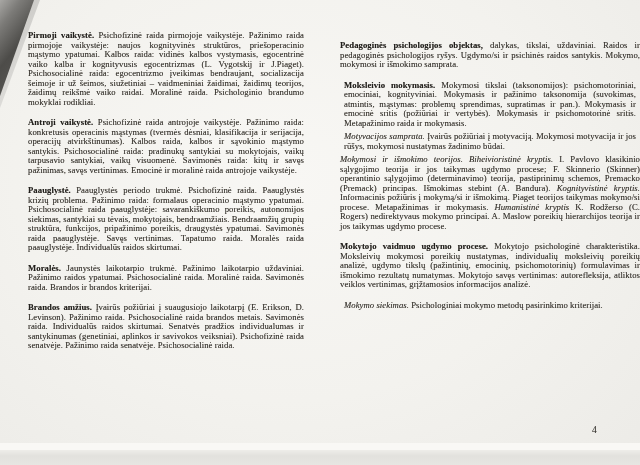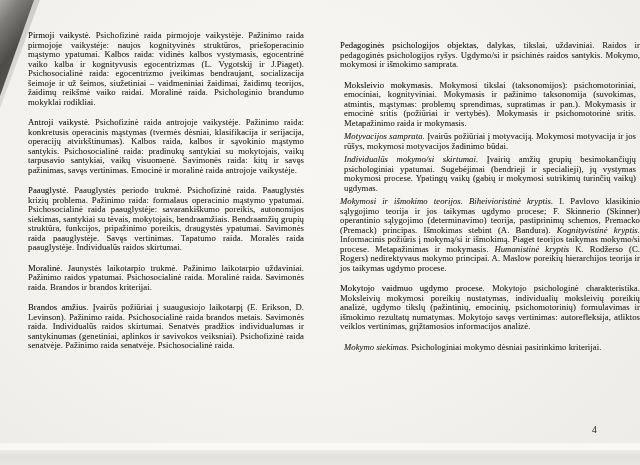--- a/index.html
+++ b/index.html
@@ -41,21 +41,21 @@
     font-size: 8.7px;
     line-height: 9.5px;
     letter-spacing: 0.05px;
     text-shadow: 0 0 0.6px rgba(80,74,66,0.55);
   }
   .col-left  { left: 28px;  top: 31px; width: 276px; }
   .col-right { left: 340px; top: 41px; width: 300px; }
   .para { margin: 0 0 11px 0; }
   .para.tight { margin: 4px; }
   .head {
-    font-weight: normal;
+    font-weight: bold;
     color: #211f1c;
   }
   .ital { font-style: italic; }
   .page-number {
     position: absolute;
     left: 592px;
     top: 425px;
     font-size: 9.5px;
     color: #3a3833;
     text-shadow: 0 0 0.6px rgba(80,74,66,0.5);
@@ -94,41 +94,40 @@
 <div class="corner-fold"></div>
 
 <div class="column col-left">
 
   <p class="para"><b class="head">Pirmoji vaikystė.</b> <span>Psichofizinė raida pirmojoje vaikystėje. Pažinimo raida pirmojoje vaikystėje: naujos kognityvinės struktūros, priešoperacinio mąstymo ypatumai. Kalbos raida: vidinės kalbos vystymasis, egocentrinė vaiko kalba ir kognityvusis egocentrizmas (L. Vygotskij ir J.Piaget). Psichosocialinė raida: egocentrizmo įveikimas bendraujant, socializacija šeimoje ir už šeimos, siužetiniai – vaidmeniniai žaidimai, žaidimų teorijos, žaidimų reikšmė vaiko raidai. Moralinė raida. Psichologinio brandumo mokyklai rodikliai.</span></p>
 
   <p class="para"><b class="head">Antroji vaikystė.</b> <span>Psichofizinė raida antrojoje vaikystėje. Pažinimo raida: konkretusis operacinis mąstymas (tvermės dėsniai, klasifikacija ir serijacija, operacijų atvirkštinumas). Kalbos raida, kalbos ir sąvokinio mąstymo santykis. Psichosocialinė raida: pradinukų santykiai su mokytojais, vaikų tarpusavio santykiai, vaikų visuomenė. Savimonės raida: kitų ir savęs pažinimas, savęs vertinimas. Emocinė ir moralinė raida antrojoje vaikystėje.</span></p>
 
   <p class="para"><b class="head">Paauglystė.</b> <span>Paauglystės periodo trukmė. Psichofizinė raida. Paauglystės krizių problema. Pažinimo raida: formalaus operacinio mąstymo ypatumai. Psichosocialinė raida paauglystėje: savarankiškumo poreikis, autonomijos siekimas, santykiai su tėvais, mokytojais, bendraamžiais. Bendraamžių grupių struktūra, funkcijos, pripažinimo poreikis, draugystės ypatumai. Savimonės raida paauglystėje. Savęs vertinimas. Tapatumo raida. Moralės raida paauglystėje. Individualūs raidos skirtumai.</span></p>
 
-  <p class="para"><b class="head">Moralinė.</b> <span>Jaunystės laikotarpio trukmė. Pažinimo laikotarpio uždaviniai. Pažinimo raidos ypatumai. Psichosocialinė raida. Moralinė raida. Savimonės raida. Brandos ir brandos kriterijai.</span></p>
+  <p class="para"><b class="head">Moralės.</b> <span>Jaunystės laikotarpio trukmė. Pažinimo laikotarpio uždaviniai. Pažinimo raidos ypatumai. Psichosocialinė raida. Moralinė raida. Savimonės raida. Brandos ir brandos kriterijai.</span></p>
 
   <p class="para"><b class="head">Brandos amžius.</b> <span>Įvairūs požiūriai į suaugusiojo laikotarpį (E. Erikson, D. Levinson). Pažinimo raida. Psichosocialinė raida brandos metais. Savimonės raida. Individualūs raidos skirtumai. Senatvės pradžios individualumas ir santykinumas (genetiniai, aplinkos ir savivokos veiksniai). Psichofizinė raida senatvėje. Pažinimo raida senatvėje. Psichosocialinė raida.</span></p>
 
 </div>
 
 <div class="column col-right">
 
   <p class="para"><b class="head">Pedagoginės psichologijos objektas,</b> <span>dalykas, tikslai, uždaviniai. Raidos ir pedagoginės psichologijos ryšys. Ugdymo/si ir psichinės raidos santykis. Mokymo, mokymosi ir išmokimo samprata.</span></p>
 
   <p class="para tight"><b class="head">Moksleivio mokymasis.</b> <span>Mokymosi tikslai (taksonomijos): psichomotoriniai, emociniai, kognityviniai. Mokymasis ir pažinimo taksonomija (suvokimas, atmintis, mąstymas: problemų sprendimas, supratimas ir pan.). Mokymasis ir emocinė sritis (požiūriai ir vertybės). Mokymasis ir psichomotorinė sritis. Metapažinimo raida ir mokymasis.</span></p>
 
-  <p class="para tight"><i class="ital">Motyvacijos samprata.</i> <span>Įvairūs požiūriai į motyvaciją. Mokymosi motyvacija ir jos rūšys, mokymosi motyvacijos žadinimo būdai.</span></p>
+  <p class="para tight"><i class="ital">Motyvacijos samprata.</i> <span>Įvairūs požiūriai į motyvaciją. Mokymosi motyvacija ir jos rūšys, mokymosi nustatymas žadinimo būdai.</span></p>
 
-  <p class="para tight"><i class="ital">Individualūs mokymo/si skirtumai.</i> <span>Įvairių amžių grupių besimokančiųjų psichologiniai ypatumai. Sugebėjimai (bendrieji ir specialieji), jų vystymas mokymosi procese. Ypatingų vaikų (gabių ir mokymosi sutrikimų turinčių vaikų) ugdymas.</span></p>
 
   <p class="para"><i class="ital">Mokymosi ir išmokimo teorijos. Biheivioristinė kryptis.</i> <span>I. Pavlovo klasikinio sąlygojimo teorija ir jos taikymas ugdymo procese; F. Skinnerio (Skinner) operantinio sąlygojimo (determinavimo) teorija, pastiprinimų schemos, Premacko (Premack) principas. Išmokimas stebint (A. Bandura).</span> <i class="ital">Kognityvistinė kryptis.</i> <span>Informacinis požiūris į mokymą/si ir išmokimą. Piaget teorijos taikymas mokymo/si procese. Metapažinimas ir mokymasis.</span> <i class="ital">Humanistinė kryptis</i> <span>K. Rodžerso (C. Rogers) nedirektyvaus mokymo principai. A. Maslow poreikių hierarchijos teorija ir jos taikymas ugdymo procese.</span></p>
 
   <p class="para"><b class="head">Mokytojo vaidmuo ugdymo procese.</b> <span>Mokytojo psichologinė charakteristika. Moksleivių mokymosi poreikių nustatymas, individualių moksleivių poreikių analizė, ugdymo tikslų (pažintinių, emocinių, psichomotorinių) formulavimas ir išmokimo rezultatų numatymas. Mokytojo savęs vertinimas: autorefleksija, atliktos veiklos vertinimas, grįžtamosios informacijos analizė.</span></p>
 
-  <p class="para tight"><i class="ital">Mokymo siekimas.</i> <span>Psichologiniai mokymo dėsniai pasirinkimo kriterijai.</span></p>
+  <p class="para tight"><i class="ital">Mokymo siekimas.</i> <span>Psichologiniai mokymo metodų pasirinkimo kriterijai.</span></p>
 
 
 </div>
 
 <div class="page-number">4</div>
 
 <div class="speck"></div>
 <div class="bottom-strip"></div>
 <div class="bottom-band"></div>
 

